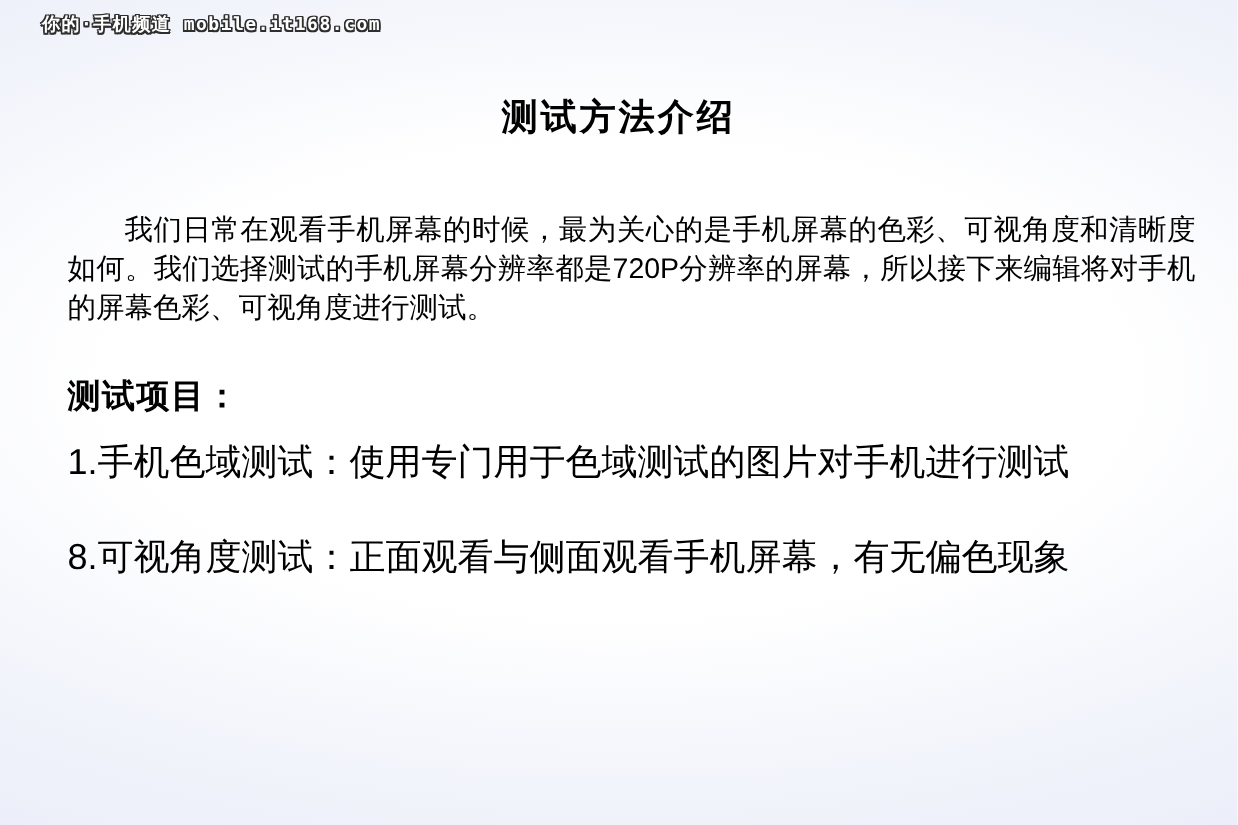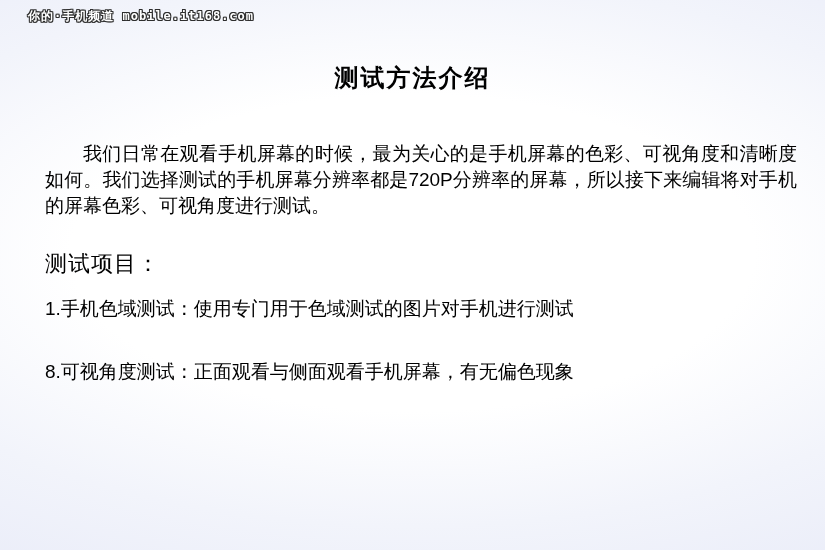--- a/index.html
+++ b/index.html
@@ -47,34 +47,34 @@
     line-height: 26px;
     text-indent: 2em;
     text-align: justify;
     margin-top: 24px;
   }
   .section-heading {
     position: absolute;
     top: 249px;
     left: 45px;
     font-size: 22px;
-    font-weight: normal;
+    font-weight: bold;
     letter-spacing: 1px;
   }
   .test-items {
     position: absolute;
     top: 298px;
     left: 45px;
     width: 760px;
     list-style: none;
     margin: 0;
     padding: 0;
   }
   .test-items li {
-    font-size: 19px;
+    font-size: 24px;
     line-height: 22px;
     margin-bottom: 41px;
     white-space: nowrap;
   }
 </style>
 </head>
 <body>
 
 <div class="slide">
 

